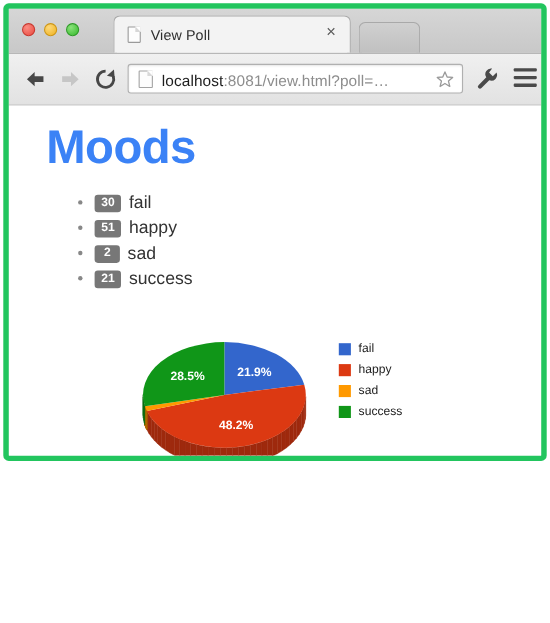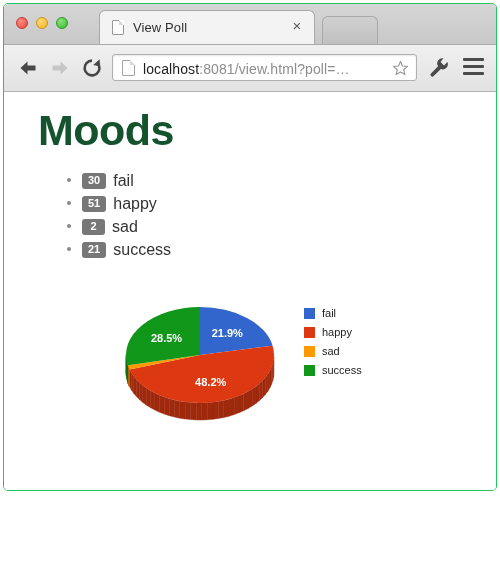--- a/index.html
+++ b/index.html
@@ -12,23 +12,23 @@
     height: 566px;
     font-family: "Liberation Sans", sans-serif;
     overflow: hidden;
   }
 
   .browser-window {
     position: absolute;
     left: 3px;
     top: 3px;
     width: 494px;
-    height: 488px;
+    height: 416px;
     background: #ffffff;
-    border: 1px solid #22c55e;
+    border: 5px solid #22c55e;
     border-radius: 5px;
     box-sizing: border-box;
     overflow: hidden;
   }
 
   
   .tabstrip {
     position: relative;
     height: 40px;
     background: linear-gradient(to bottom, #d6d6d6, #c8c8c8);
@@ -220,21 +220,21 @@
     height: 472px;
     background: #ffffff;
   }
 
   .page-title {
     position: absolute;
     left: 34px;
     top: 14px;
     font-size: 43px;
     font-weight: bold;
-    color: #14532d;
+    color: #3b82f6;
     letter-spacing: -0.5px;
     margin: 0;
   }
 
   .results-list {
     position: absolute;
     left: 60px;
     top: 76px;
     margin: 0;
     padding: 0 0 0 18px;

